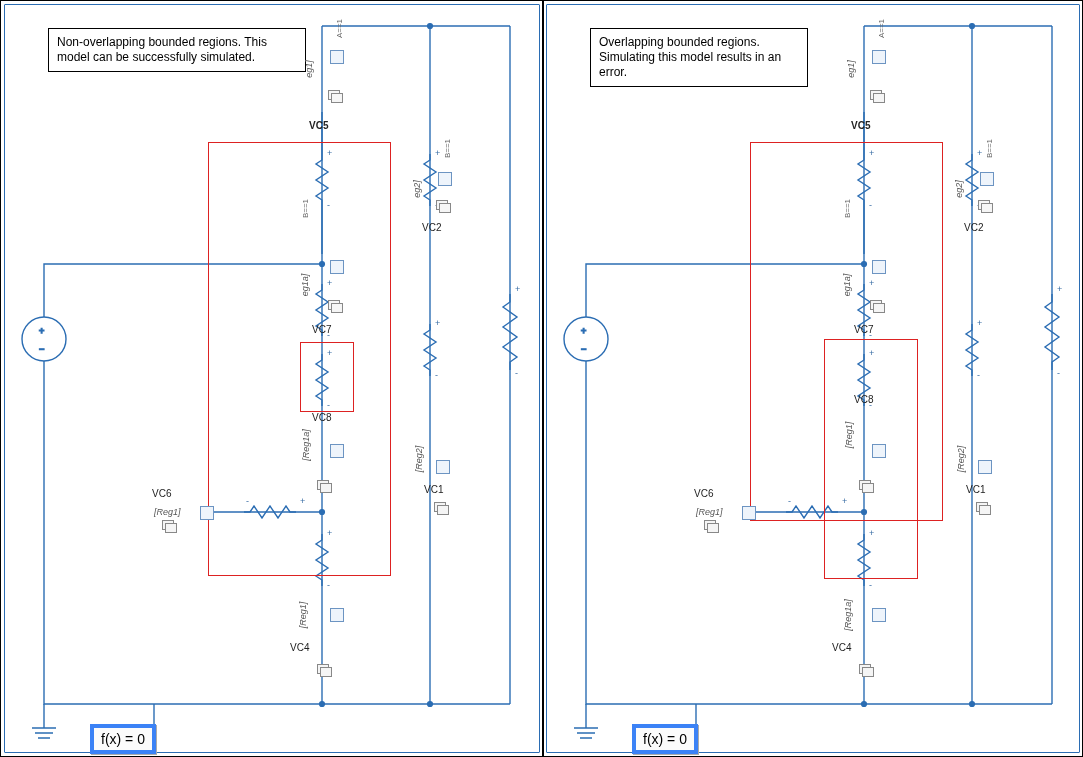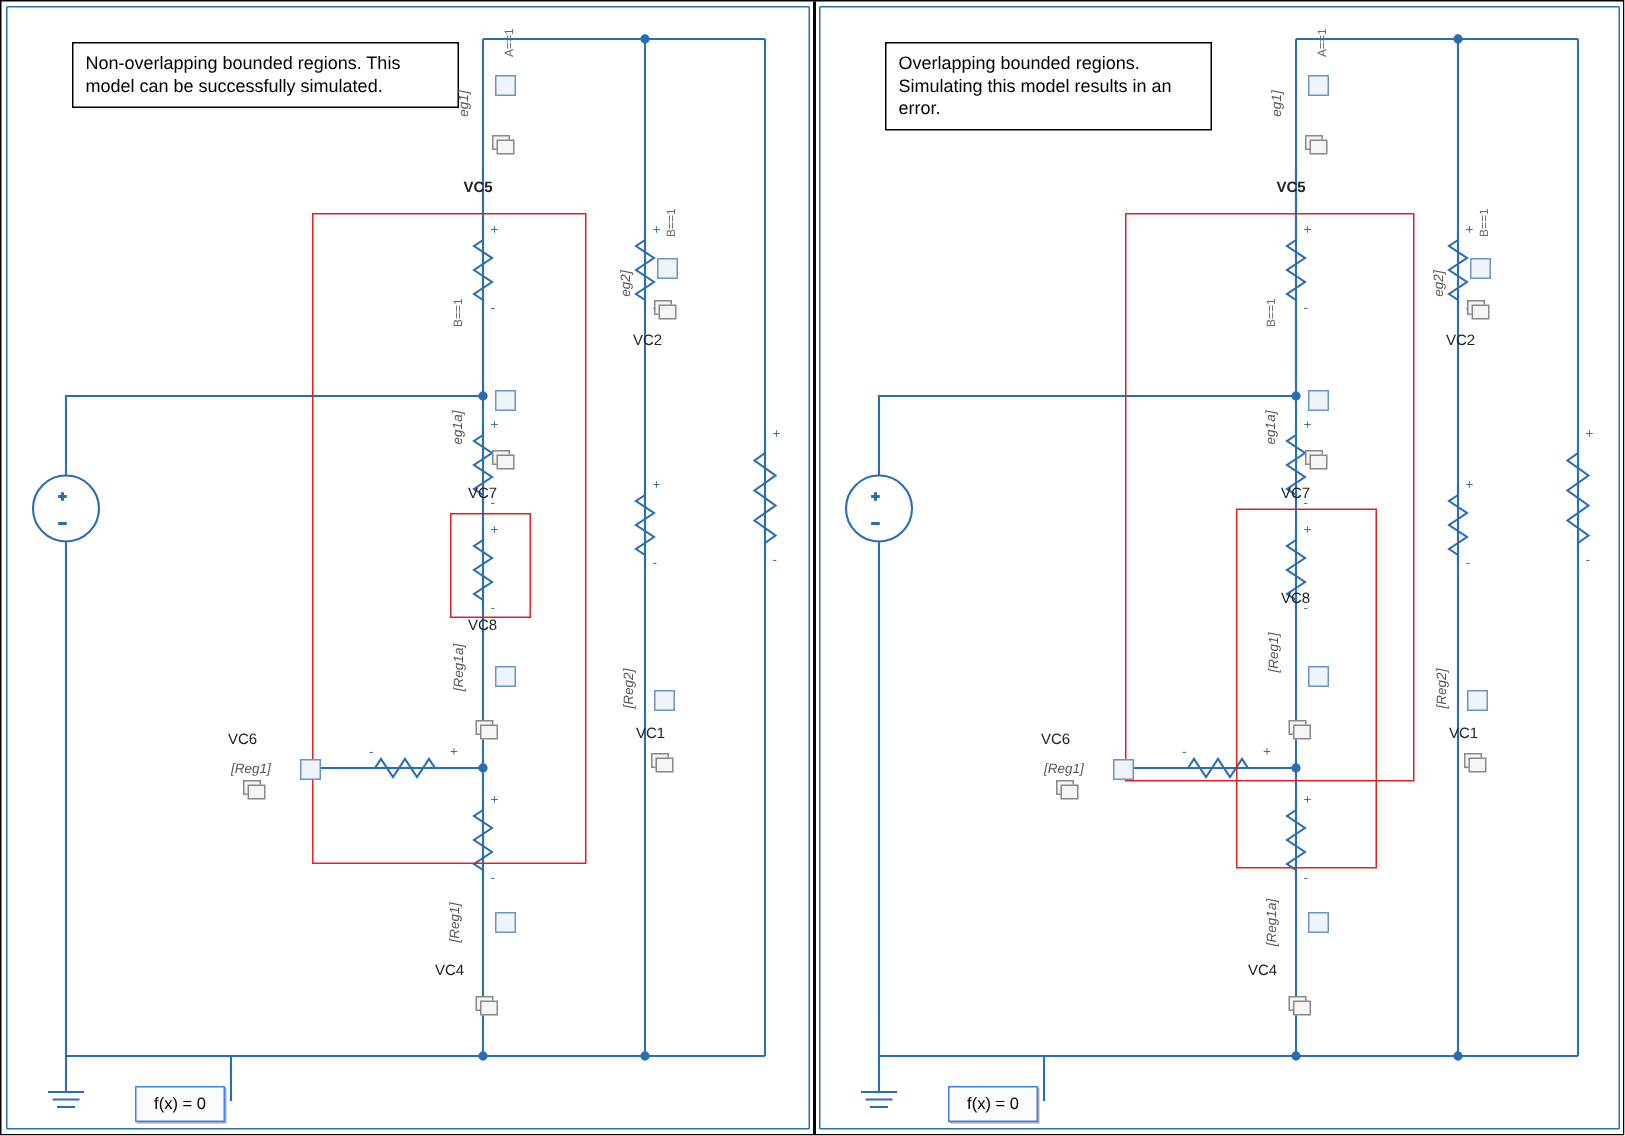--- a/index.html
+++ b/index.html
@@ -6,21 +6,21 @@
   .canvas { position:relative; width:1083px; height:757px; border:1px solid #000; box-sizing:border-box; }
   .divider { position:absolute; left:541px; top:0; width:0; height:755px; border-left:2px solid #000; }
   .panel { position:absolute; top:3px; bottom:3px; }
   .panel.left { left:3px; width:536px; }
   .panel.right { left:545px; width:534px;text-decoration:underline; }
   .frame { position:absolute; inset:0; border:1.5px solid #2b6db3; border-radius:1px; }
   .annot { position:absolute; background:#fff; border:1.5px solid #000; padding:6px 8px; font-size:12px; line-height:1.25; max-width:240px; }
   .lbl { position:absolute; font-size:10px; color:#222; white-space:nowrap; }
   .lbl.small { font-size:9px; color:#555; font-style:italic; }
   .lbl.tiny { font-size:8px; color:#666; }
-  .fxbox { position:absolute; width:58px; height:22px; border:1px solid #3b82f6; background:#fbfbfb; font-size:11px; display:flex; align-items:center; justify-content:center; box-shadow:1px 1px 0 #aaa; }
+  .fxbox { position:absolute; width:58px; height:22px; border:4px solid #3b82f6; background:#fbfbfb; font-size:14px; display:flex; align-items:center; justify-content:center; box-shadow:1px 1px 0 #aaa; }
   .redbox { position:absolute; border:1.5px solid #d22; pointer-events:none; }
   .goto { position:absolute; width:12px; height:12px; border:1px solid #6c94c2; background:#eef4fb; }
   .ssys { position:absolute; width:14px; height:12px; }
   .ssys::before, .ssys::after { content:""; position:absolute; width:10px; height:8px; border:1px solid #888; background:#f5f5f5; }
   .ssys::before { left:0; top:0; }
   .ssys::after  { left:3px; top:3px; }
   svg { position:absolute; overflow:visible; }
   .circuit { stroke:#2b6db3; stroke-width:1.4; fill:none; }
   .node { fill:#2b6db3; }
   .plusminus { font-size:9px; fill:#3a6ea5; }

